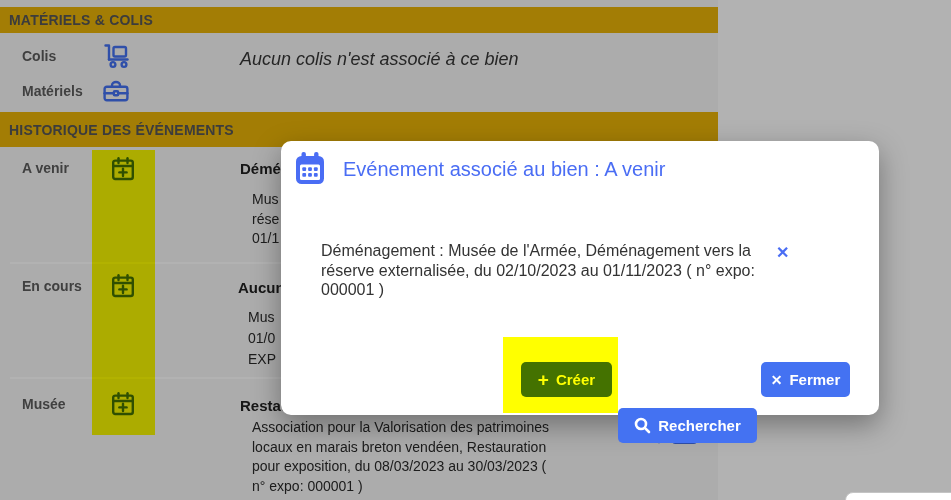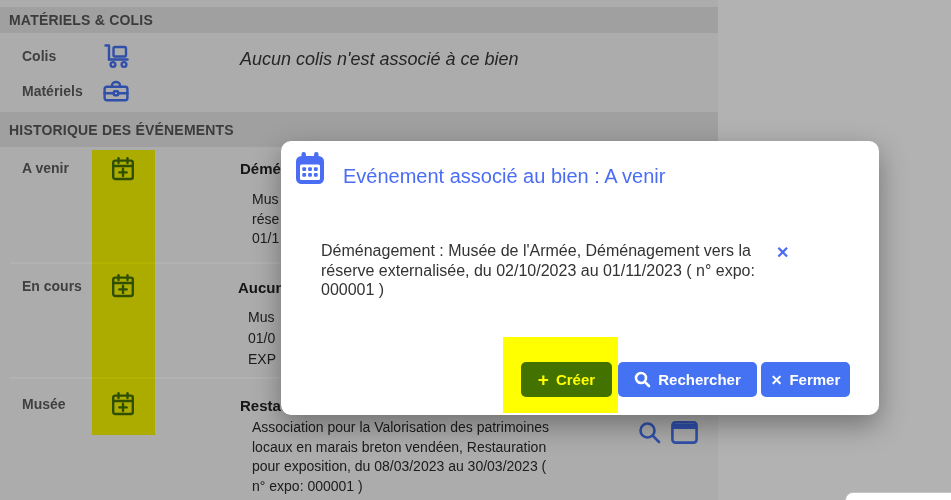--- a/index.html
+++ b/index.html
@@ -3,51 +3,51 @@
 <meta charset="utf-8">
 <style>
   * { margin:0; padding:0; box-sizing:border-box; }
   html,body { width:951px; height:500px; overflow:hidden; background:#fff;
               font-family:"Liberation Sans", sans-serif; }
   .stage { position:relative; width:951px; height:500px; overflow:hidden; }
   .abs { position:absolute; }
 
   
   .content-col { left:0; top:0; width:718px; height:500px; background:#f7f7f7; }
-  .section-bar { left:0; width:718px; background:#e5e5e5; color:#565656;
+  .section-bar { left:0; width:718px; background:#eab308; color:#565656;
                  font-weight:bold; font-size:14px; display:flex; align-items:center;
                  padding-left:9px; letter-spacing:.2px; }
   .row-label { font-size:14px; font-weight:bold; color:#5c5c5c; }
   .italic-note { font-size:18px; font-style:italic; color:#363636; }
   .evt-title { font-size:15px; font-weight:bold; color:#222; white-space:nowrap; }
   .evt-lines { font-size:14px; color:#2a2a2a; line-height:19.5px; white-space:nowrap; }
   .divider { left:10px; width:700px; height:2px; background:#ffffff; }
   .blue-ic { color:#4472f2; }
 
   
   .dim { left:0; top:0; width:951px; height:500px; background:rgba(0,0,0,0.30); z-index:10; }
 
   
   .hl { background:#ffff00; mix-blend-mode:multiply; pointer-events:none; }
   .hl-band { left:92px; top:150px; width:63px; height:285px; z-index:20; }
 
   
   .modal { left:281px; top:141px; width:598px; height:274px; background:#fff;
            border-radius:10px; box-shadow:0 10px 28px rgba(0,0,0,0.35); z-index:30; }
-  .modal-title { left:62px; top:24px; font-size:20px; color:#4a6df4; white-space:nowrap; }
+  .modal-title { left:62px; top:17px; font-size:20px; color:#4a6df4; white-space:nowrap; }
   .modal-body { left:40px; top:100px; width:460px; font-size:16px; line-height:19.5px;
                 color:#333; }
   .body-x { left:495px; top:104px; font-size:16px; font-weight:bold; color:#4a6df4;
             cursor:pointer; line-height:16px; }
   .btn { top:221px; height:35px; background:#4472f2; border:none; border-radius:5px;
          color:#fff; font-weight:bold; font-size:15px; display:flex; align-items:center;
          justify-content:center; gap:7px; cursor:pointer; z-index:1;
          font-family:"Liberation Sans", sans-serif; }
   .btn-create { left:240px; width:91px; }
-  .btn-search { left:337px; width:139px; }
+  .btn-search { left:337px; width:139px;margin-top:46px; }
   .btn-close  { left:480px; width:89px; }
   .plus-glyph { font-size:19px; font-weight:bold; line-height:19px; }
   .x-glyph { font-size:14px; font-weight:bold; }
   .hl-create { left:222px; top:196px; width:115px; height:76px; z-index:2; }
 
   
   .peek { left:845px; top:492px; width:116px; height:14px; background:#fff;
           border:1px solid #c4c4c4; border-radius:8px 8px 0 0; z-index:40; }
 
   svg { display:block; }

